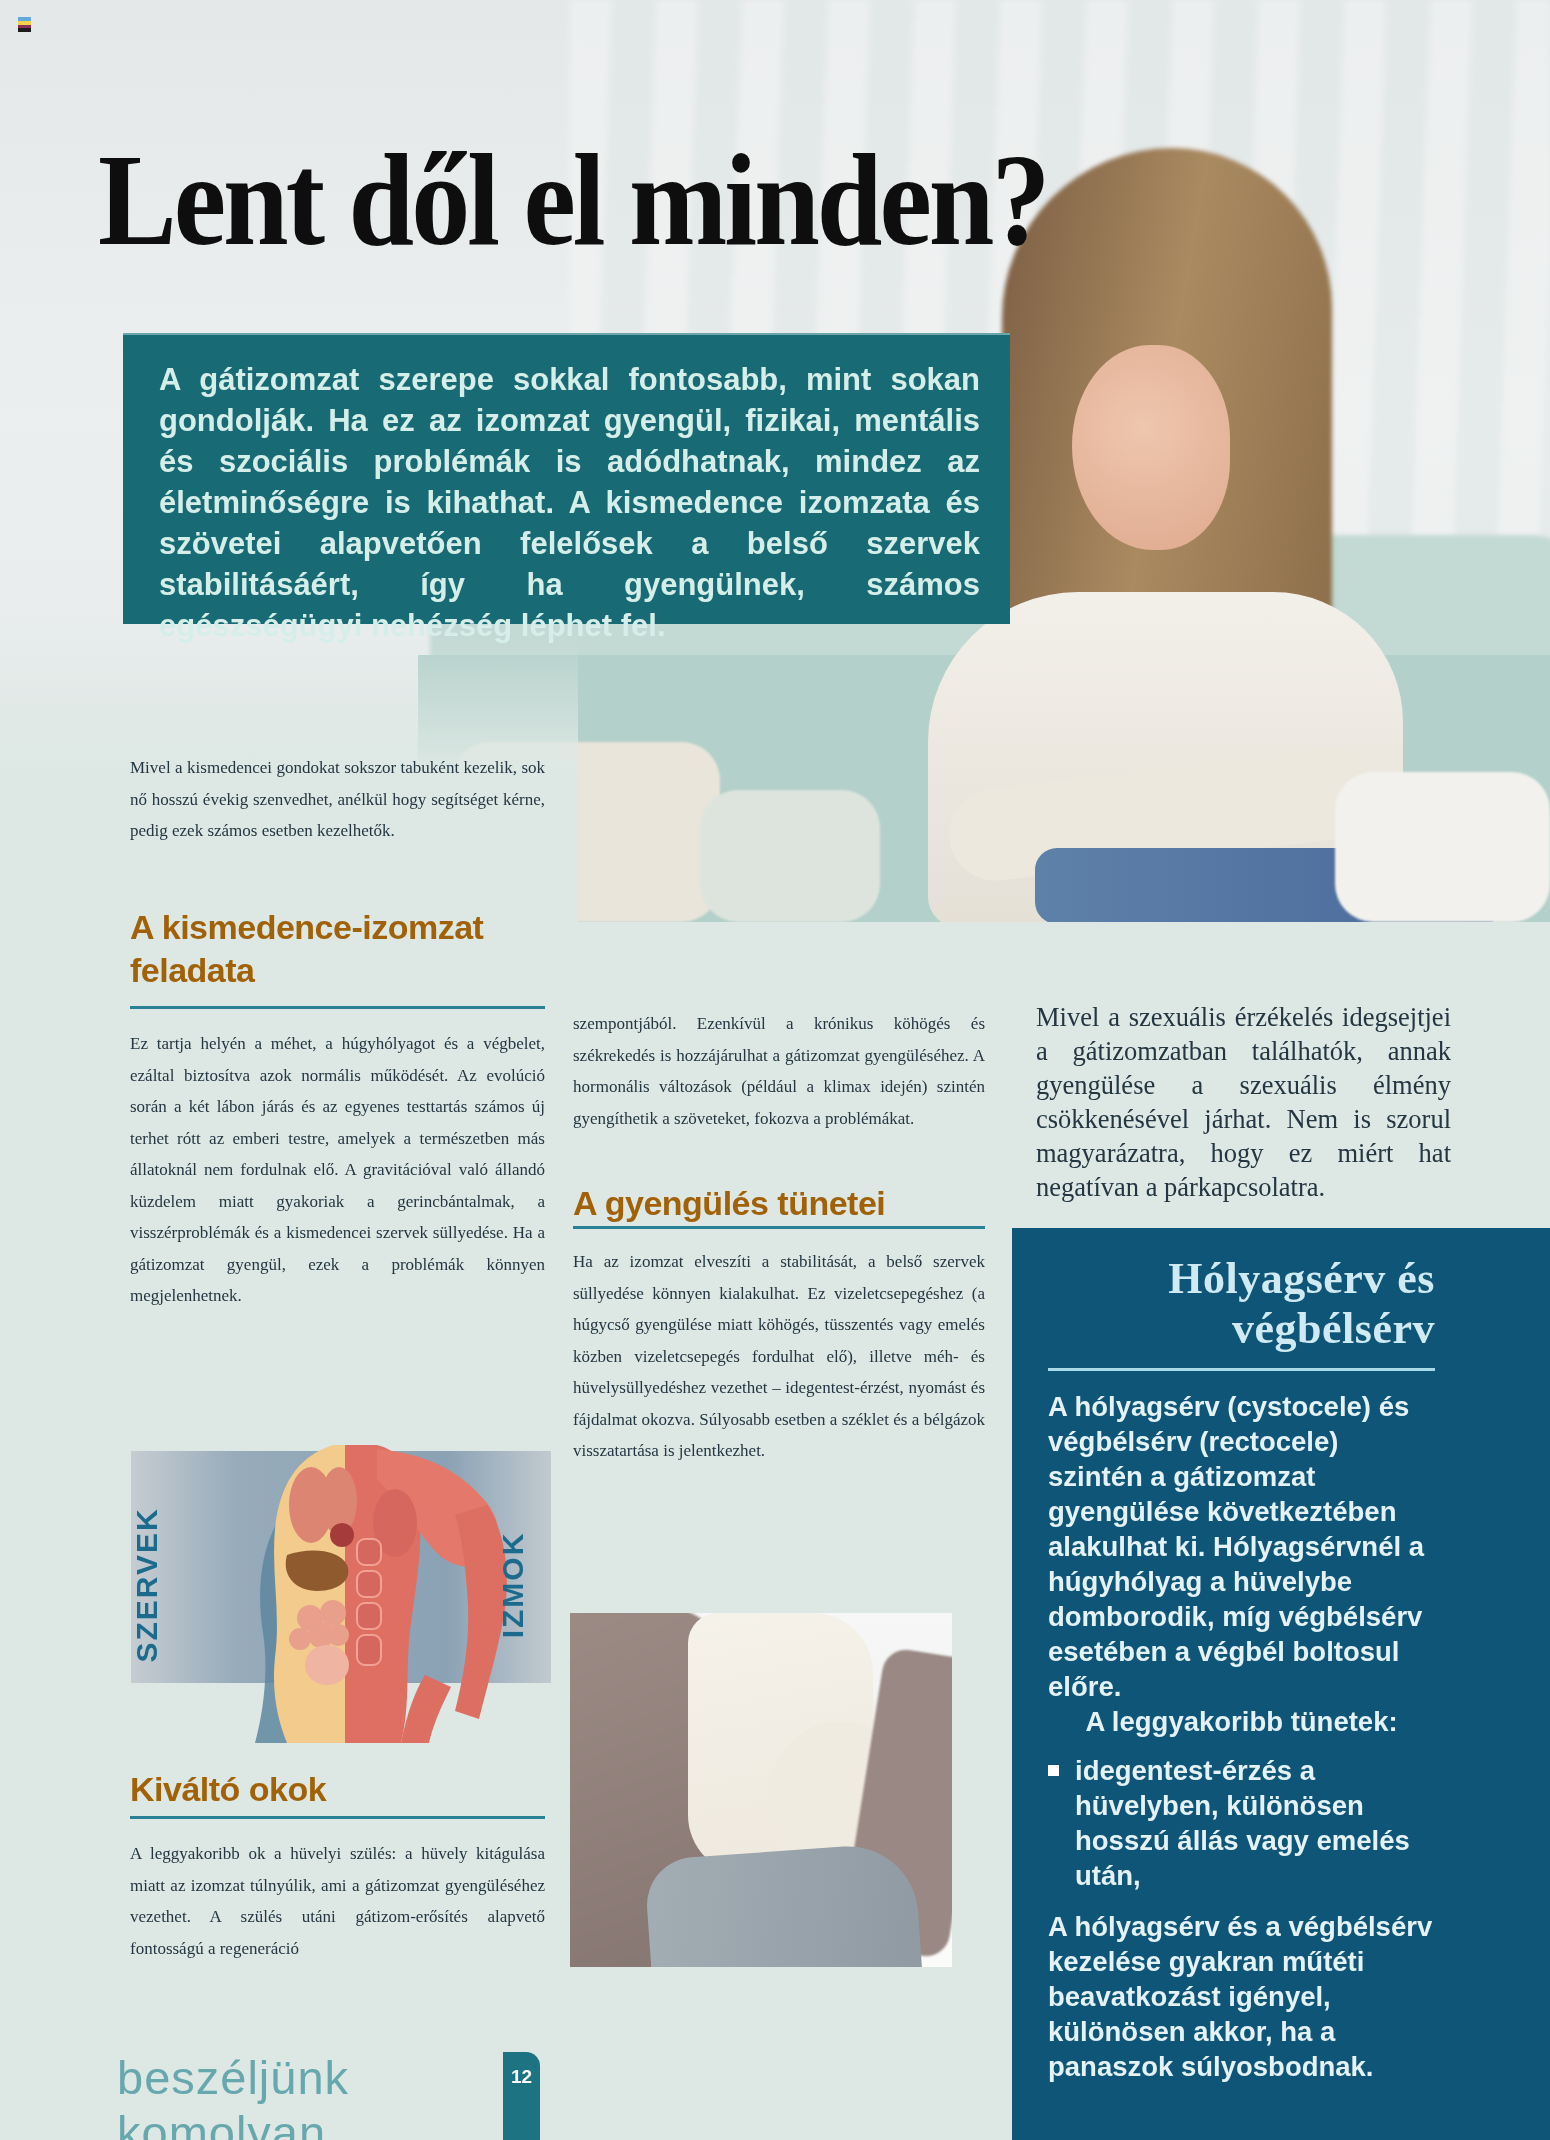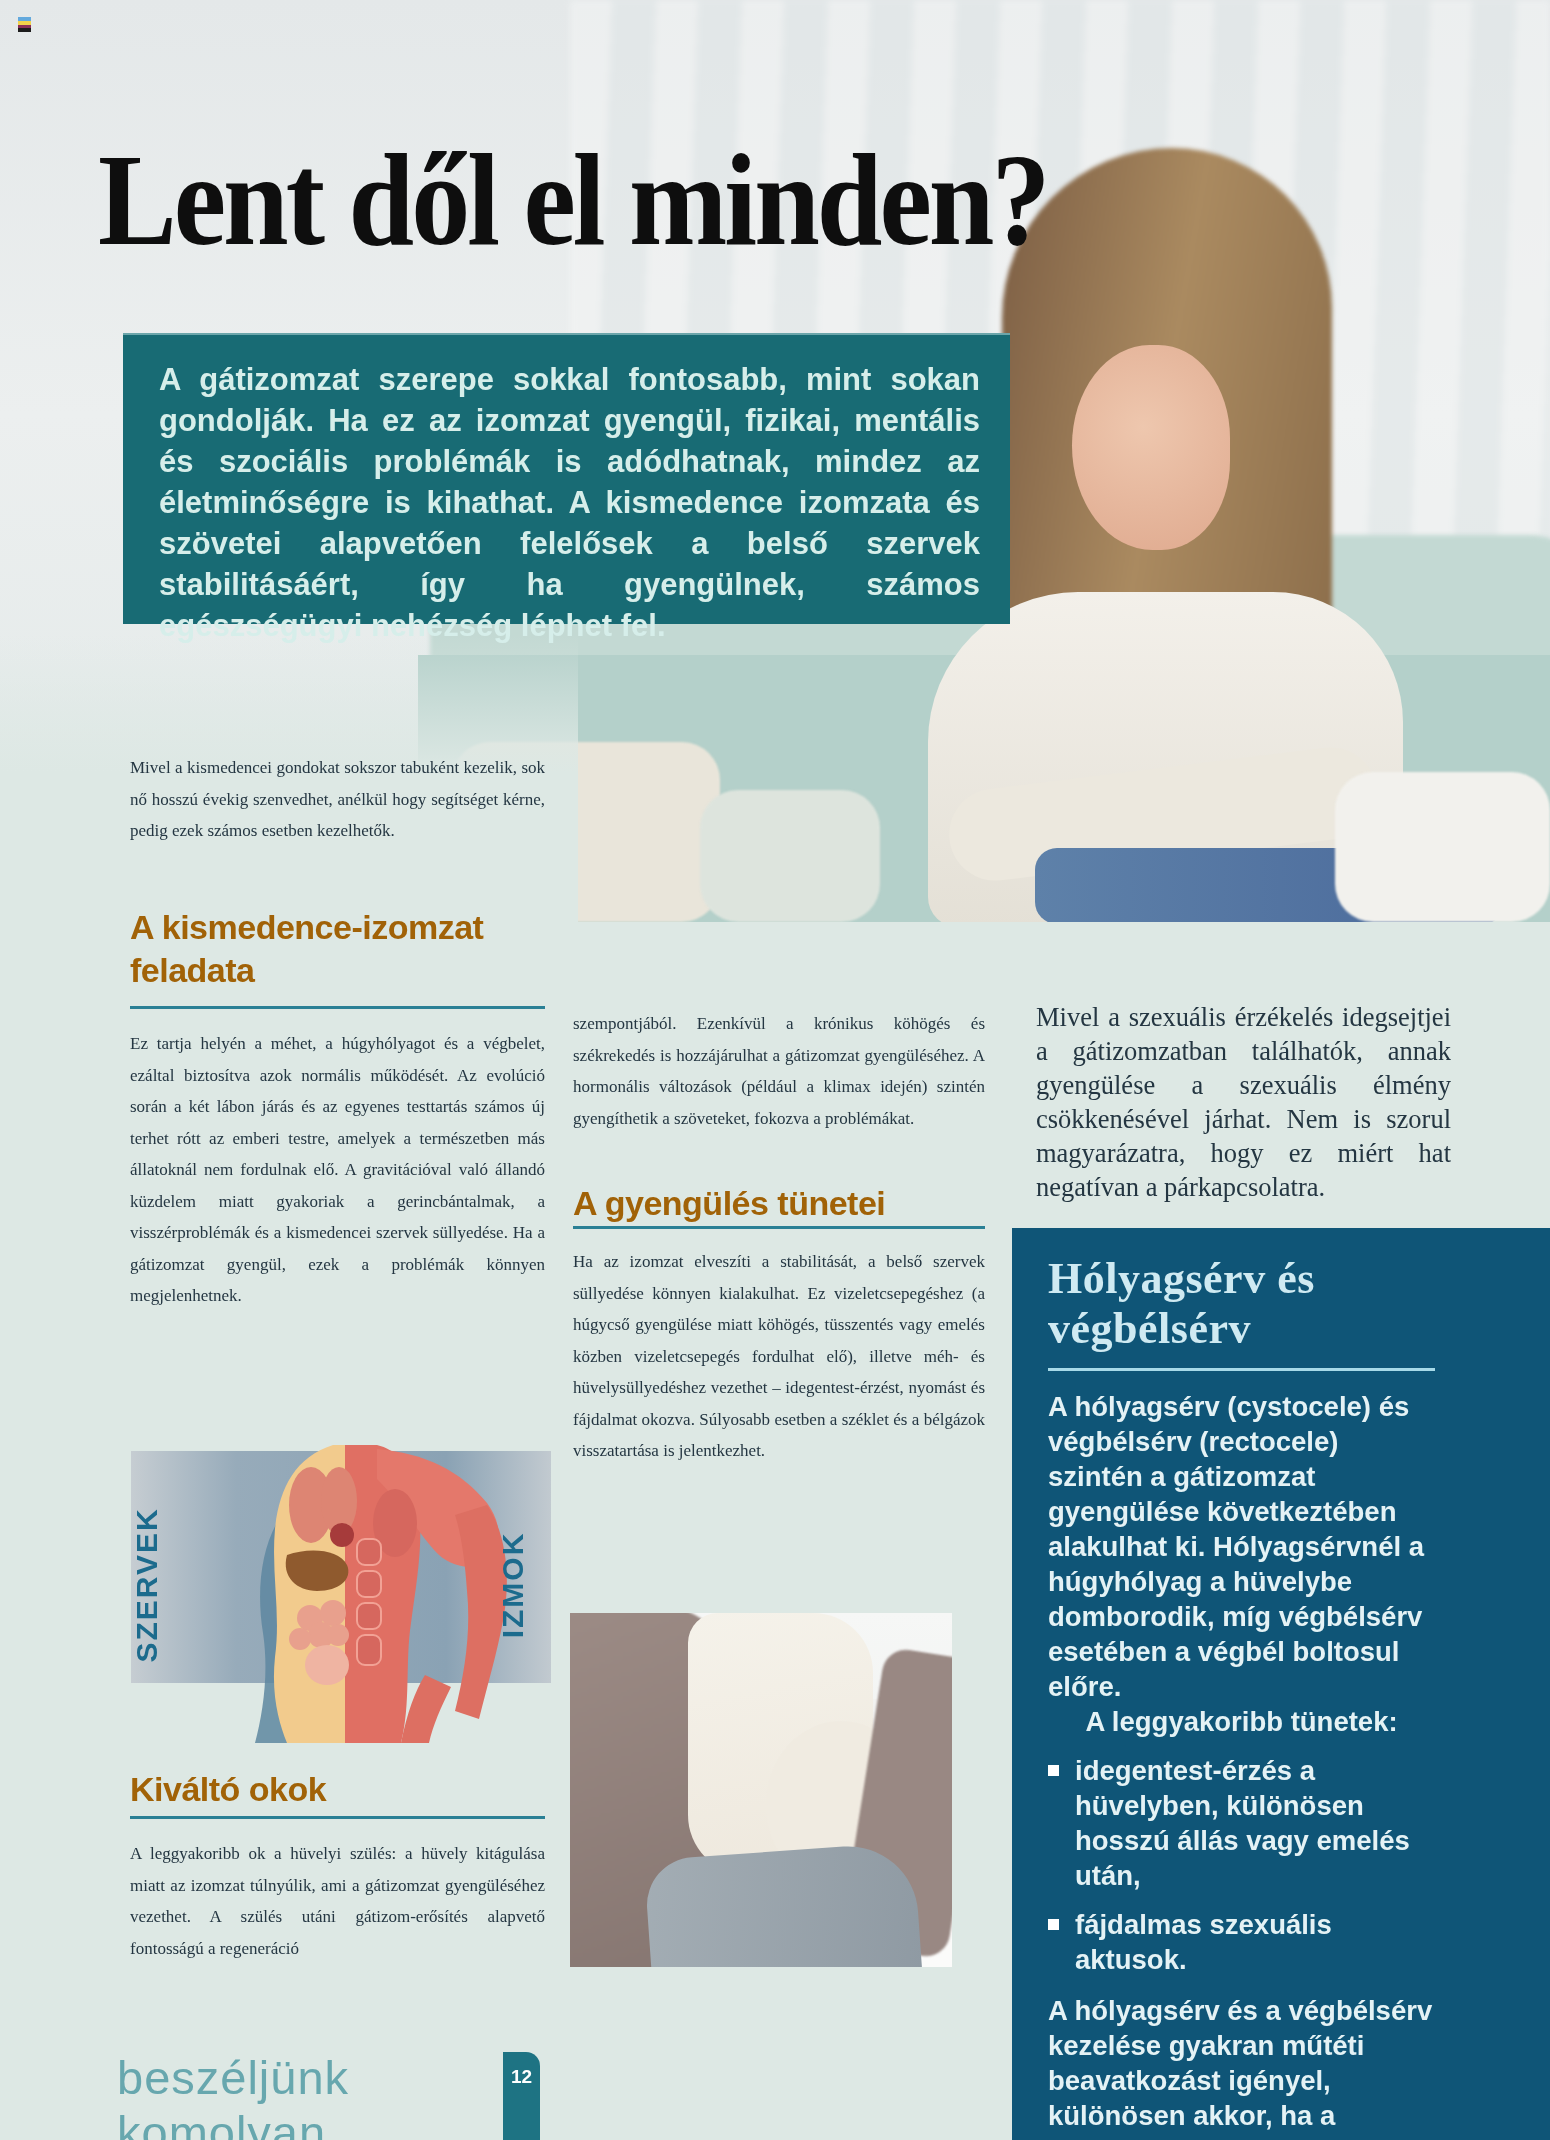--- a/index.html
+++ b/index.html
@@ -86,21 +86,21 @@
   .p-cardigan-r{position:absolute;left:292px;top:40px;width:108px;height:300px;
     background:#998883;border-radius:24px;transform:rotate(9deg);filter:blur(1px);}
   .p-legs{position:absolute;left:78px;top:238px;width:270px;height:130px;
     background:linear-gradient(100deg,#a3adb4,#8f9aa3);border-radius:48px 70px 0 0;
     transform:rotate(-4deg);}
 
   
   .sidebar{left:1012px;top:1228px;width:538px;height:912px;background:#0f5577;
     box-sizing:border-box;padding:26px 115px 0 36px;color:#e4f2f5;}
   .sb-h{font-family:"Liberation Serif",serif;font-weight:700;font-size:44px;line-height:50px;
-    color:#cfeaf2;letter-spacing:.5px;margin:0;}
+    color:#cfeaf2;letter-spacing:.5px;margin:0;text-align:right;}
   .sb-rule{height:3px;background:#a8dae8;margin:14px 0 0 0;}
   .sb-body{font-size:27.5px;line-height:35px;font-weight:700;margin:18px 0 0 0;}
   .sb-bullets{margin-top:14px;}
   .sb-bullet{display:flex;margin-bottom:14px;}
   .sb-marker{flex:0 0 11px;width:11px;height:11px;background:#ffffff;margin:12px 16px 0 0;}
   .sb-btxt{font-size:27.5px;line-height:35px;font-weight:700;}
   .sb-close{font-size:27.5px;line-height:35px;font-weight:700;margin-top:16px;}
 
   
   .brand{left:117px;top:2050px;width:400px;font-size:47px;color:#67a7ae;letter-spacing:1px;
@@ -207,24 +207,20 @@
 <div class="abs sidebar">
   <h2 class="sb-h">Hólyagsérv és végbélsérv</h2>
   <div class="sb-rule"></div>
   <p class="sb-body">A hólyagsérv (cystocele) és végbélsérv (rectocele) szintén a gátizomzat gyengülése következtében alakulhat ki. Hólyagsérvnél a húgyhólyag a hüvelybe domborodik, míg végbélsérv esetében a végbél boltosul előre.</p>
   <p class="sb-body" style="margin-top:0;text-align:center;">A leggyakoribb tünetek:</p>
   <div class="sb-bullets">
     <div class="sb-bullet">
       <span class="sb-marker"></span>
       <span class="sb-btxt">idegentest-érzés a hüvelyben, különösen hosszú állás vagy emelés után,</span>
     </div>
-    <div class="sb-bullet">
-      <span class="sb-marker"></span>
-      <span class="sb-btxt">fájdalmas szexuális aktusok.</span>
-    </div>
   </div>
   <p class="sb-close">A hólyagsérv és a végbélsérv kezelése gyakran műtéti beavatkozást igényel, különösen akkor, ha a panaszok súlyosbodnak.</p>
 </div>
 
 <div class="abs brand">beszéljünk komolyan</div>
 <div class="abs pagetab">
   <span>12</span>
 </div>
 
 </body></html>

